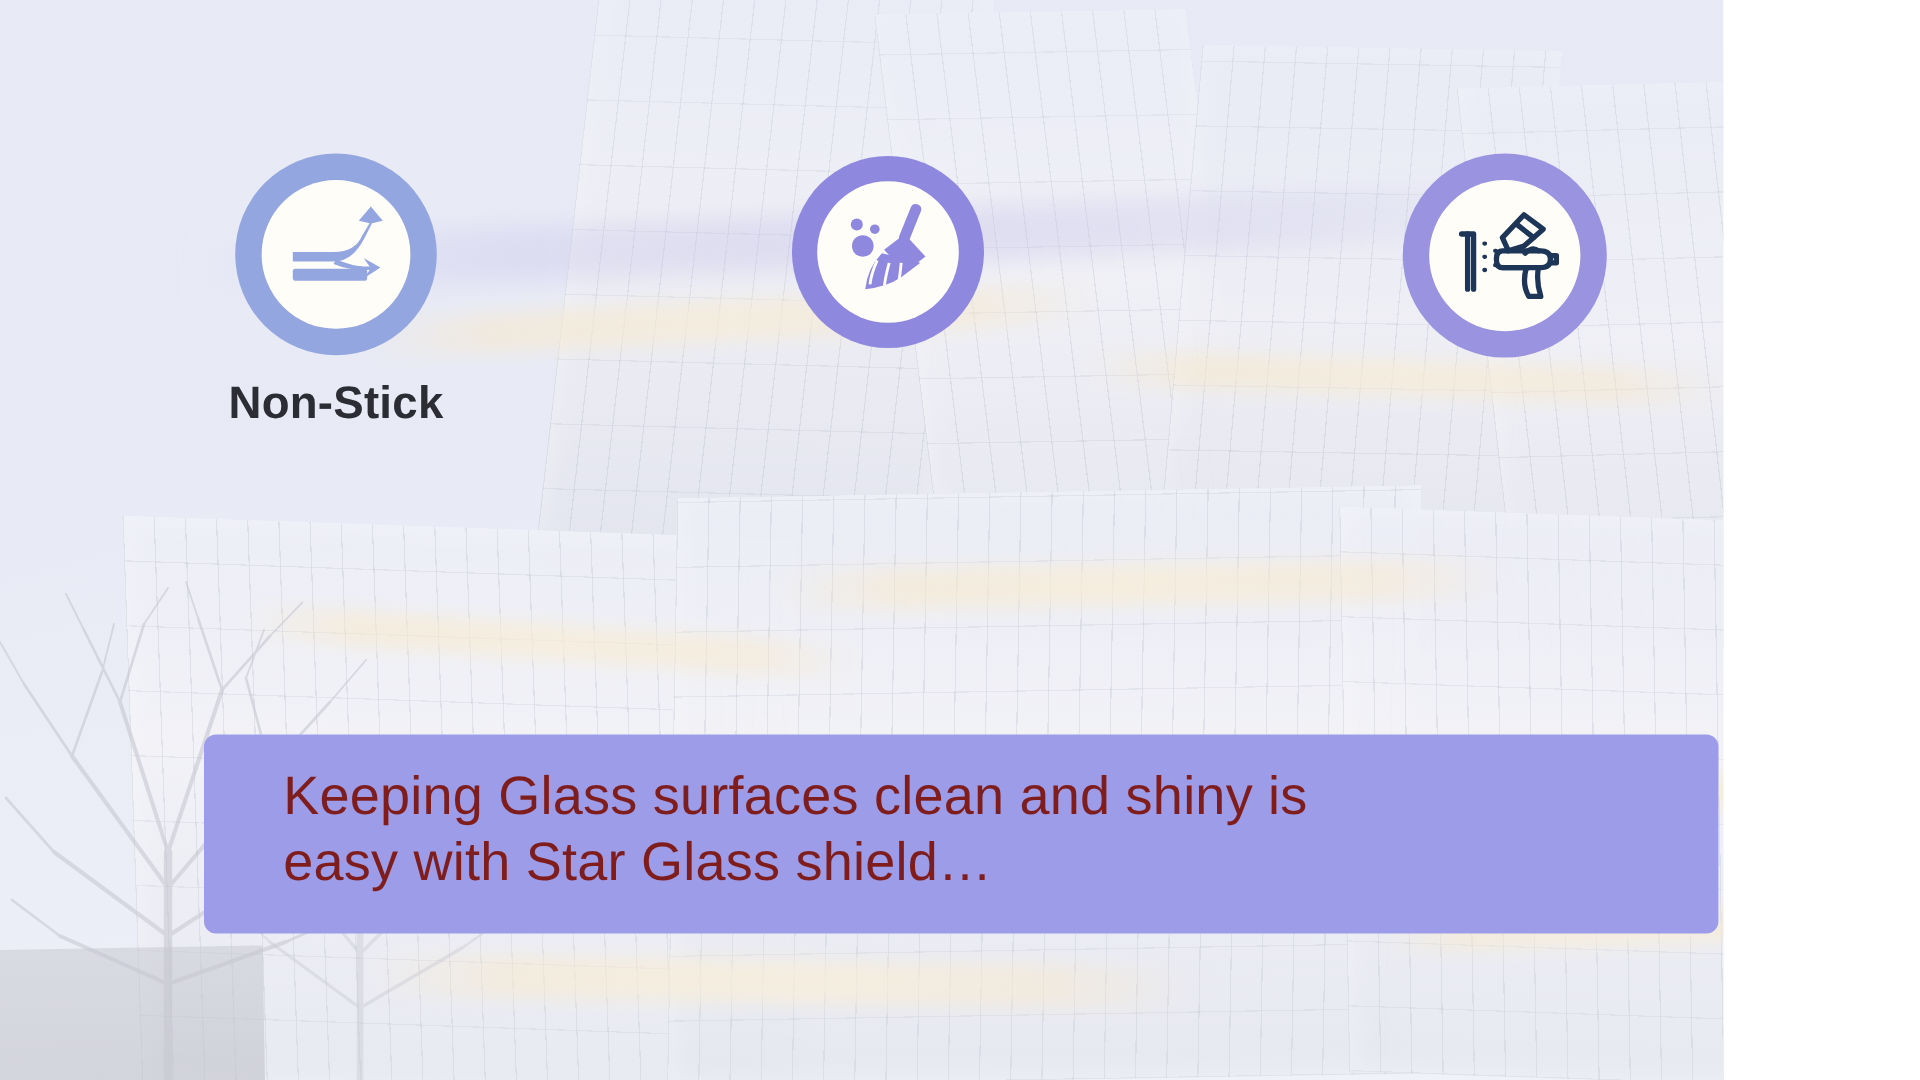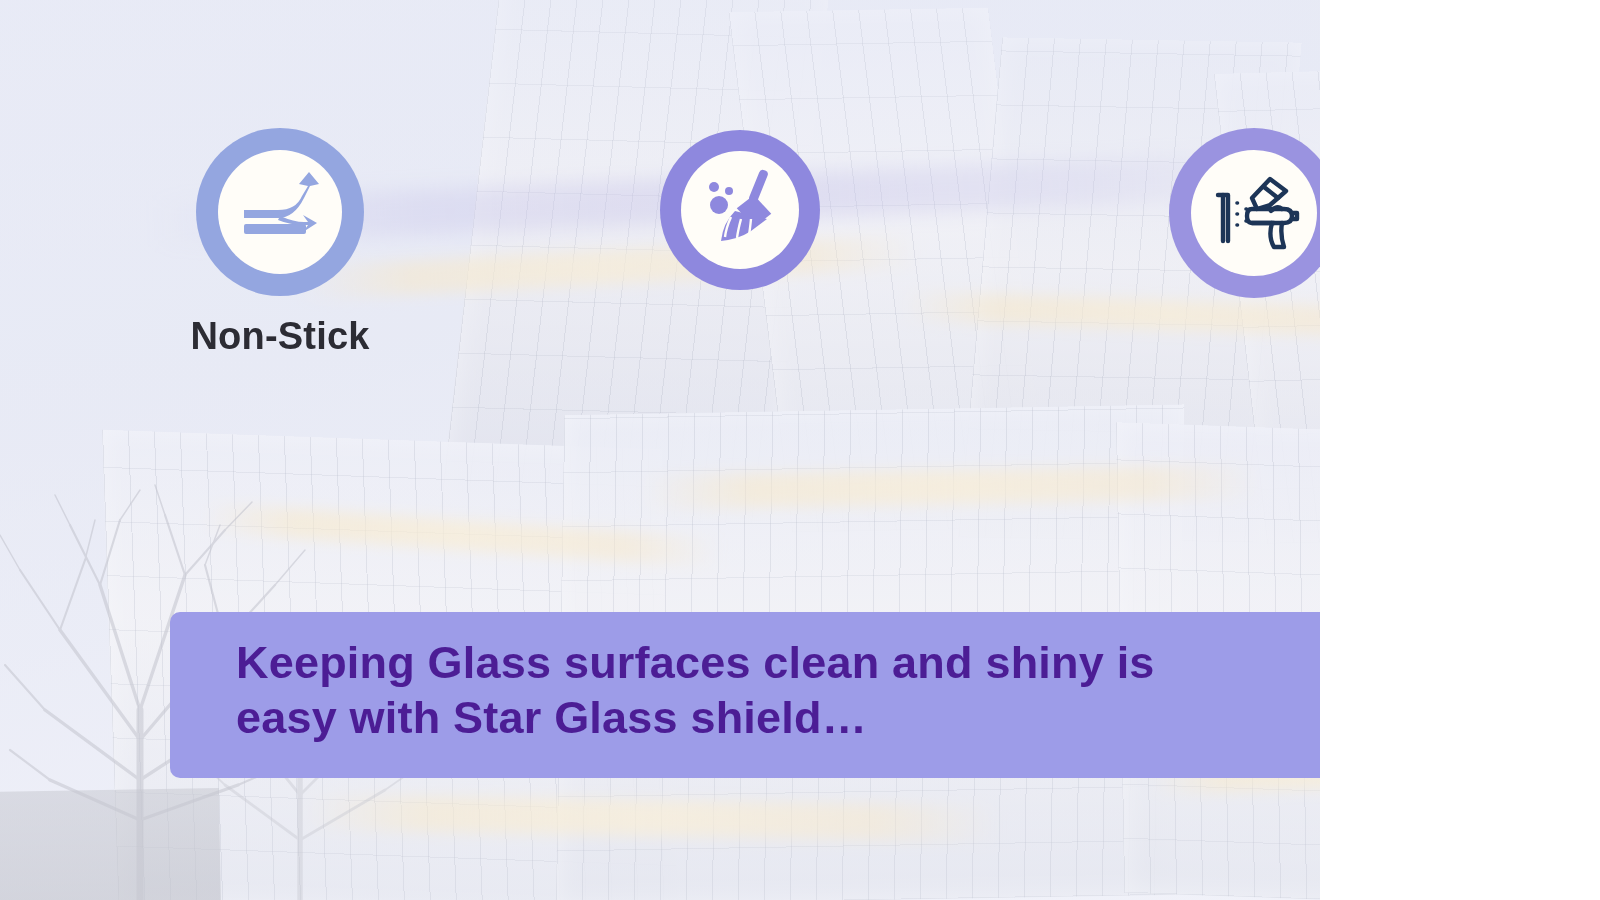--- a/index.html
+++ b/index.html
@@ -7,21 +7,21 @@
     margin: 0;
     padding: 0;
     background: #ffffff;
   }
   body {
     font-family: "Liberation Sans", sans-serif;
   }
 
   #banner-root {
     position: relative;
-    width: 1320px;
+    width: 1436px;
     height: 900px;
     overflow: hidden;
     background: #dfe3f2;
   }
 
   
   .bg-layer {
     position: absolute;
     inset: 0;
     overflow: hidden;
@@ -197,22 +197,22 @@
     top: 612px;
     width: 1262px;
     height: 166px;
     background: #9d9ce8;
     border-radius: 10px;
     box-sizing: border-box;
     padding: 24px 40px 0 66px;
   }
   .tagline-text {
     font-size: 45px;
-    font-weight: 700;
-    color: #4c1d95;
+    font-weight: 400;
+    color: #7f1d1d;
     line-height: 1.22;
     letter-spacing: 0.2px;
     white-space: pre-line;
   }
 </style>
 </head>
 <body>
 
 <div id="banner-root">
 

